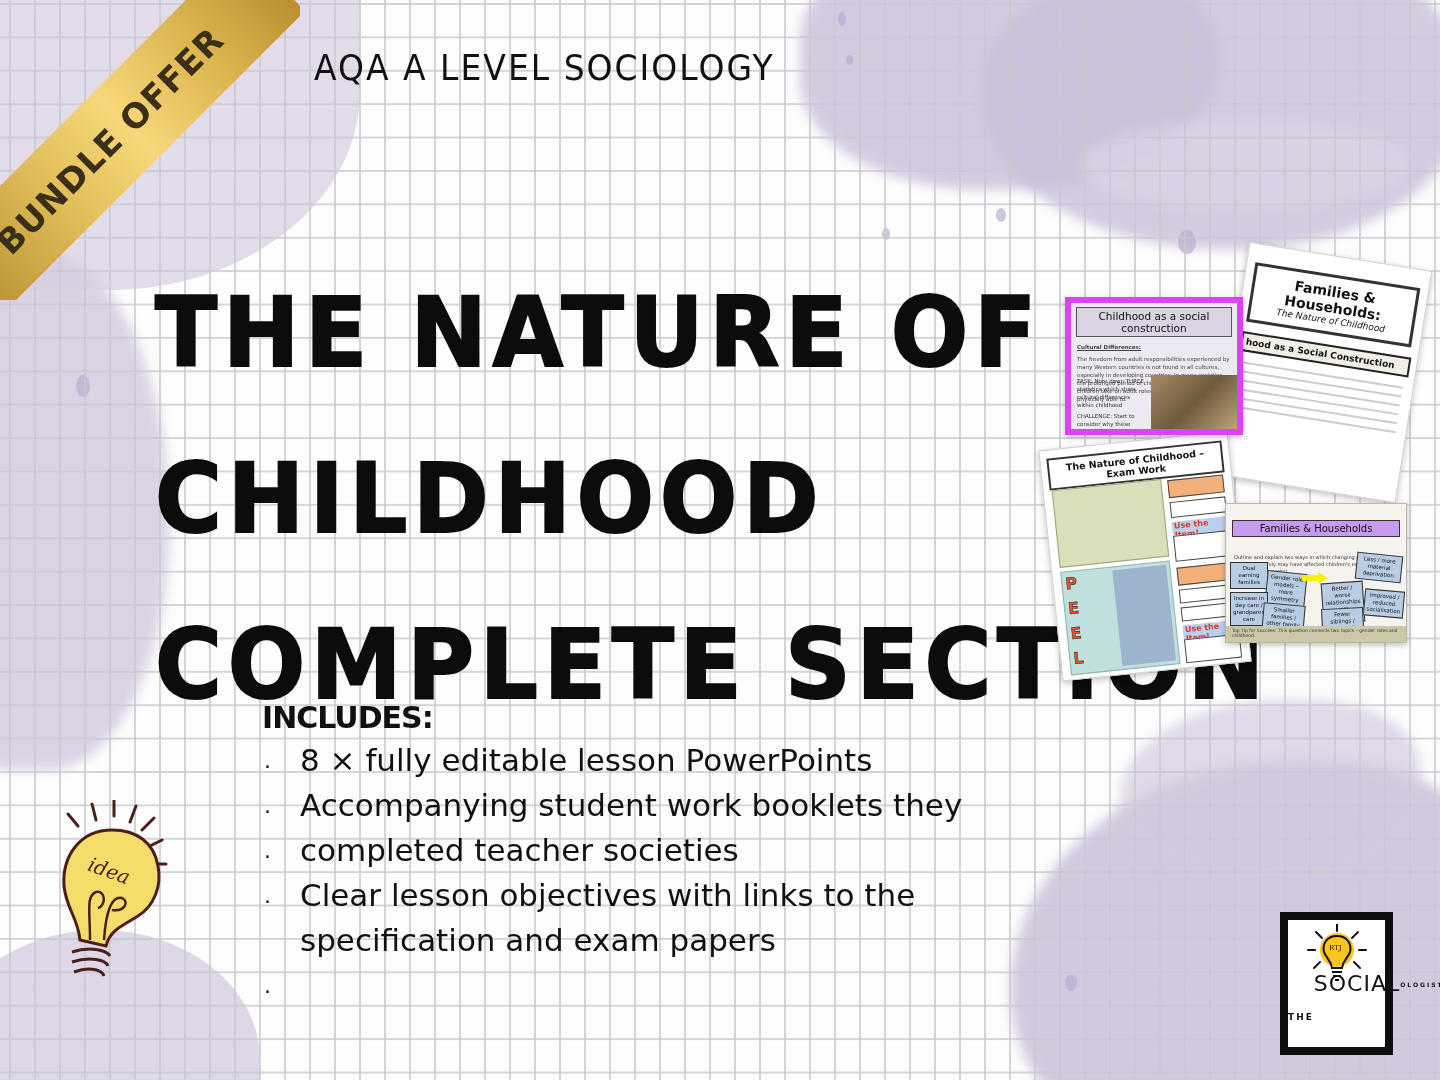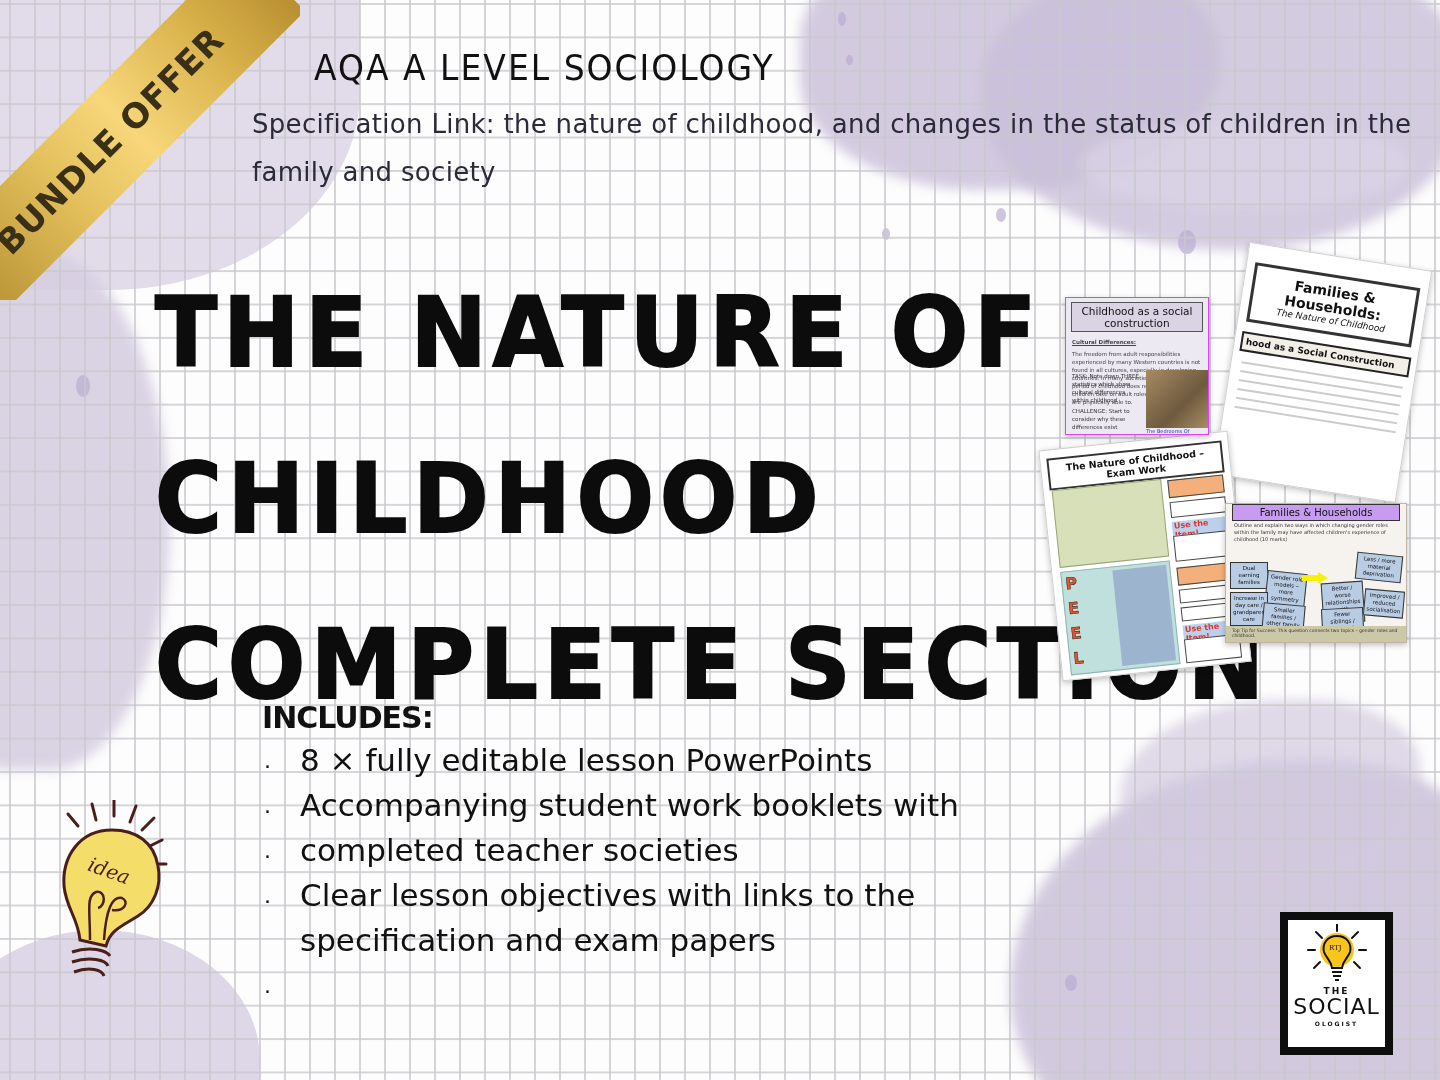--- a/index.html
+++ b/index.html
@@ -82,51 +82,51 @@
 
   
   .doc { position: absolute; background: #fff; box-shadow: 0 2px 6px rgba(0,0,0,.25); overflow: hidden; border: 1px solid #cfcfcf; }
   .doc-households { left: 1230px; top: 255px; width: 185px; height: 235px; transform: rotate(9deg); }
   .doc-households .hd-box { margin: 18px 8px 6px; border: 3px solid #333; padding: 6px 4px; text-align: center; }
   .doc-households .hd-title { font-size: 14px; font-weight: bold; }
   .doc-households .hd-sub { font-size: 9px; font-style: italic; }
   .doc-households .hd-sec { margin: 10px 6px; border: 2px solid #222; background: #f2efe6; font-size: 9px; font-weight: bold; padding: 3px; }
   .doc-households .hd-line { height: 2px; background: #ccc; margin: 7px 10px; }
 
-  .doc-social { left: 1065px; top: 297px; width: 144px; height: 138px; background: #ece9f2; border: 1px solid #d946ef; }
+  .doc-social { left: 1065px; top: 297px; width: 178px; height: 138px; background: #ece9f2; border: 6px solid #d946ef; }
   .doc-social .sc-title { margin: 4px 5px; border: 1px solid #555; background: #d9d3e4; font-size: 10.5px; padding: 2px 4px; text-align: center; }
   .doc-social .sc-text { font-size: 5.5px; color: #444; padding: 2px 6px; line-height: 8px; }
   .doc-social .sc-photo { position: absolute; left: 80px; top: 72px; width: 86px; height: 58px; background: linear-gradient(135deg,#a78b64,#6e5a3e 50%,#c4a77a); }
   .doc-social .sc-task { position: absolute; left: 6px; top: 74px; width: 70px; font-size: 5.5px; line-height: 8px; color: #333; }
   .doc-social .sc-link { position: absolute; left: 80px; top: 130px; font-size: 5px; color: #2233bb; text-decoration: underline; }
 
   .doc-exam { left: 1050px; top: 440px; width: 190px; height: 232px; transform: rotate(-6deg); }
   .doc-exam .ex-title { margin: 8px 6px 4px; border: 2px solid #333; font-size: 9.5px; font-weight: bold; text-align: center; padding: 3px; }
   .doc-exam .ex-green { position: absolute; left: 8px; top: 40px; width: 110px; height: 78px; background: #d7e0b8; border: 1px solid #9aa67a; }
   .doc-exam .ex-peel { position: absolute; left: 8px; top: 122px; width: 110px; height: 104px; background: #bfe0dd; border: 1px solid #8fb5b0; }
   .doc-exam .ex-peel span { position: absolute; left: 3px; font-weight: 900; font-size: 16px; color: #e8532b; -webkit-text-stroke: 0.5px #222; }
   .doc-exam .ex-blue { position: absolute; left: 60px; top: 126px; width: 54px; height: 96px; background: #9db4cf; }
   .doc-exam .ex-orange { position: absolute; left: 124px; top: 42px; width: 56px; height: 18px; background: #f4b07a; border: 1px solid #444; }
   .doc-exam .ex-box { position: absolute; left: 124px; width: 56px; border: 1px solid #444; background: #fff; }
   .doc-exam .ex-use { position: absolute; left: 124px; font-size: 8px; font-weight: 900; color: #d9372b; background: #bcd0ee; padding: 0 2px; }
 
   .doc-families { left: 1225px; top: 503px; width: 182px; height: 140px; background: #f6f3ee; border: 1px solid #bdb6a8; }
-  .doc-families .fm-title { margin: 0 6px; background: #c79cf0; border: 1px solid #333; text-align: center; font-size: 10px; padding: 2px; }
+  .doc-families .fm-title { margin: 16px 6px; background: #c79cf0; border: 1px solid #333; text-align: center; font-size: 10px; padding: 2px; }
   .doc-families .fm-q { font-size: 5px; padding: 1px 8px; color: #333; line-height: 7px; }
   .doc-families .card { position: absolute; background: #b8cde4; border: 1px solid #333; font-size: 5.5px; text-align: center; padding: 2px; line-height: 7px; }
   .doc-families .arrow { position: absolute; left: 92px; top: 68px; width: 0; height: 0; border-top: 6px solid transparent; border-bottom: 6px solid transparent; border-left: 10px solid #f5f010; }
   .doc-families .arrow-body { position: absolute; left: 76px; top: 71px; width: 16px; height: 6px; background: #f5f010; }
   .doc-families .fm-foot { position: absolute; left: 0; bottom: 0; width: 100%; height: 16px; background: #cbc8a8; font-size: 4.5px; padding: 2px 6px; color: #333; }
 
   
   .idea-bulb { position: absolute; left: 50px; top: 800px; width: 130px; height: 200px; }
 
   
   .logo { position: absolute; left: 1280px; top: 912px; width: 113px; height: 143px; background: #0e0e0e; padding: 8px; }
-  .logo-inner { width: 100%; height: 100%; background: #fff; position: relative; display: flex; flex-direction: column; align-items: center; }
+  .logo-inner { width: 100%; height: 100%; background: #fff; position: relative; display: flex; flex-direction: row; align-items: center; }
   .logo-the { font-size: 9px; font-weight: bold; letter-spacing: 2px; margin-top: 66px; }
   .logo-social { font-size: 22px; font-weight: 400; letter-spacing: 1px; line-height: 22px; }
   .logo-ologist { font-size: 6px; font-weight: bold; letter-spacing: 2px; margin-top: 2px; }
   .logo-bulb { position: absolute; left: 14px; top: 4px; width: 70px; height: 62px; }
 </style>
 </head>
 <body>
 
 <div class="canvas">
 
@@ -148,35 +148,31 @@
 
   <div class="grid"></div>
 
   <div class="ribbon-wrap">
     <div class="ribbon">
       <span>BUNDLE OFFER</span>
     </div>
   </div>
 
   <div class="course-title">AQA A LEVEL SOCIOLOGY</div>
-  <div class="spec-link">
-    <span>Specification Link:</span>
-    <span>the nature of childhood, and changes in the status of children in the family and society</span>
-  </div>
 
   <div class="main-title">
     <div>THE NATURE OF</div>
     <div>CHILDHOOD</div>
     <div>COMPLETE SECTION</div>
   </div>
 
   <div class="includes-heading">INCLUDES:</div>
   <ul class="includes-list">
     <li><span class="bullet">.</span><span>8 × fully editable lesson PowerPoints</span></li>
-    <li><span class="bullet">.</span><span>Accompanying student work booklets with</span></li>
+    <li><span class="bullet">.</span><span>Accompanying student work booklets they</span></li>
     <li><span class="bullet">.</span><span>completed teacher societies</span></li>
     <li><span class="bullet">.</span><span>Clear lesson objectives with links to the specification and exam papers</span></li>
     <li><span class="bullet">.</span></li>
   </ul>
 
   <div class="doc doc-households">
     <div class="hd-box">
       <div class="hd-title">Families &amp; Households:</div>
       <div class="hd-sub">The Nature of Childhood</div>
     </div>

